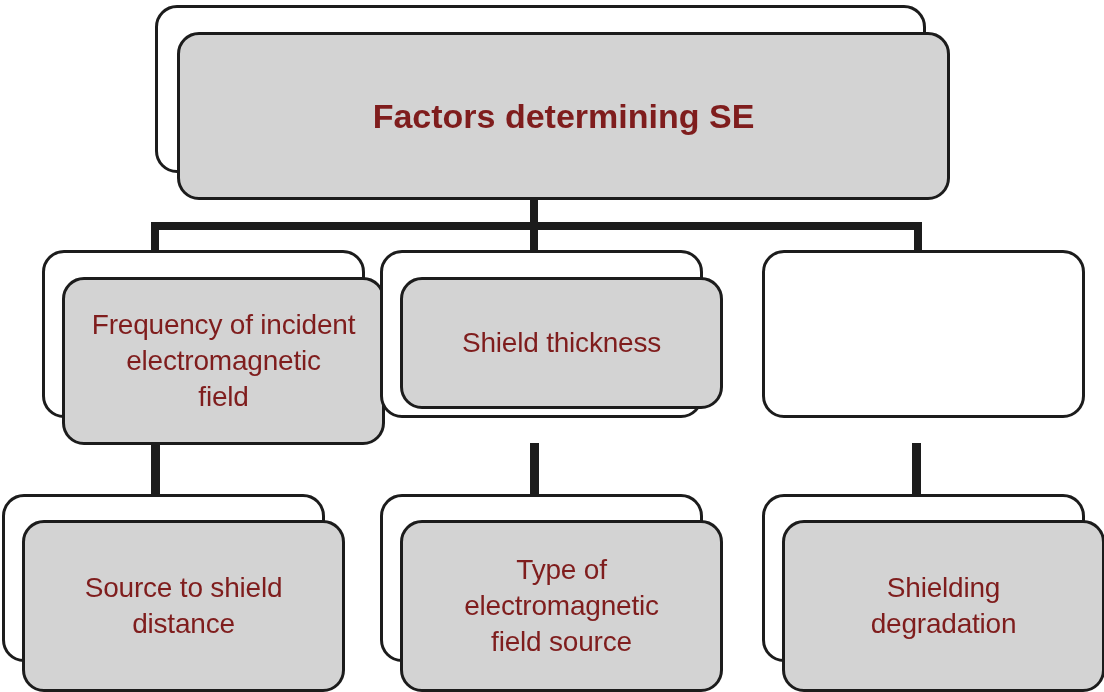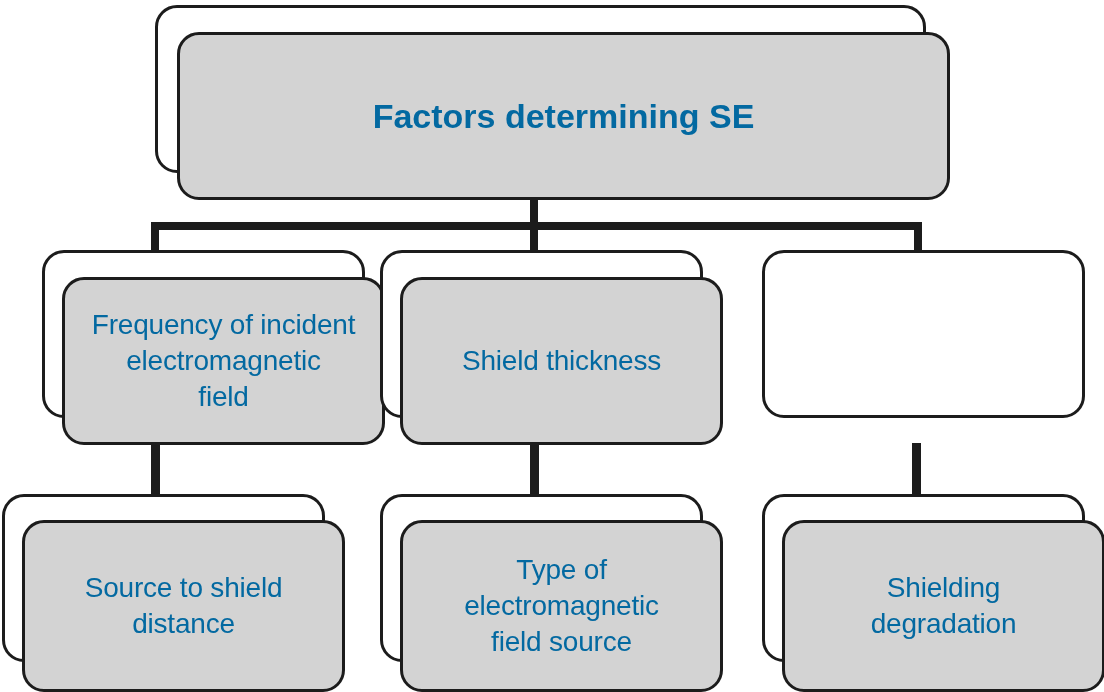--- a/index.html
+++ b/index.html
@@ -43,21 +43,21 @@
     display: flex;
     align-items: center;
     justify-content: center;
     text-align: center;
   }
   .card .label {
     display: block;
     width: 100%;
     padding: 0 10px;
     box-sizing: border-box;
-    color: #0369a1;
+    color: #7f1d1d;
     font-size: 28px;
     line-height: 36px;
     font-weight: 400;
     letter-spacing: -0.2px;
     white-space: pre-line;
   }
   .card.root .label {
     font-size: 34px;
     line-height: 42px;
     font-weight: bold;
@@ -93,21 +93,21 @@
     <div class="back" style="width:323px; height:168px;"></div>
     <div class="front" style="left:20px; top:27px; width:323px; height:168px;">
       <span class="label">Frequency of incident
 electromagnetic
 field</span>
     </div>
   </div>
 
   <div class="card" style="left:380px; top:250px; width:343px; height:195px;">
     <div class="back" style="width:323px; height:168px;"></div>
-    <div class="front" style="left:20px; top:27px; width:323px; height:168px;">
+    <div class="front" style="left:20px; top:27px; width:323px; height:132px;">
       <span class="label">Shield thickness</span>
     </div>
   </div>
 
   <div class="card" style="left:762px; top:250px; width:343px; height:195px;">
     <div class="back" style="width:323px; height:168px;"></div>
   </div>
 
   <div class="conn" style="left:151px; top:443px; width:9px; height:54px;"></div>
   <div class="conn" style="left:530px; top:443px; width:9px; height:54px;"></div>

